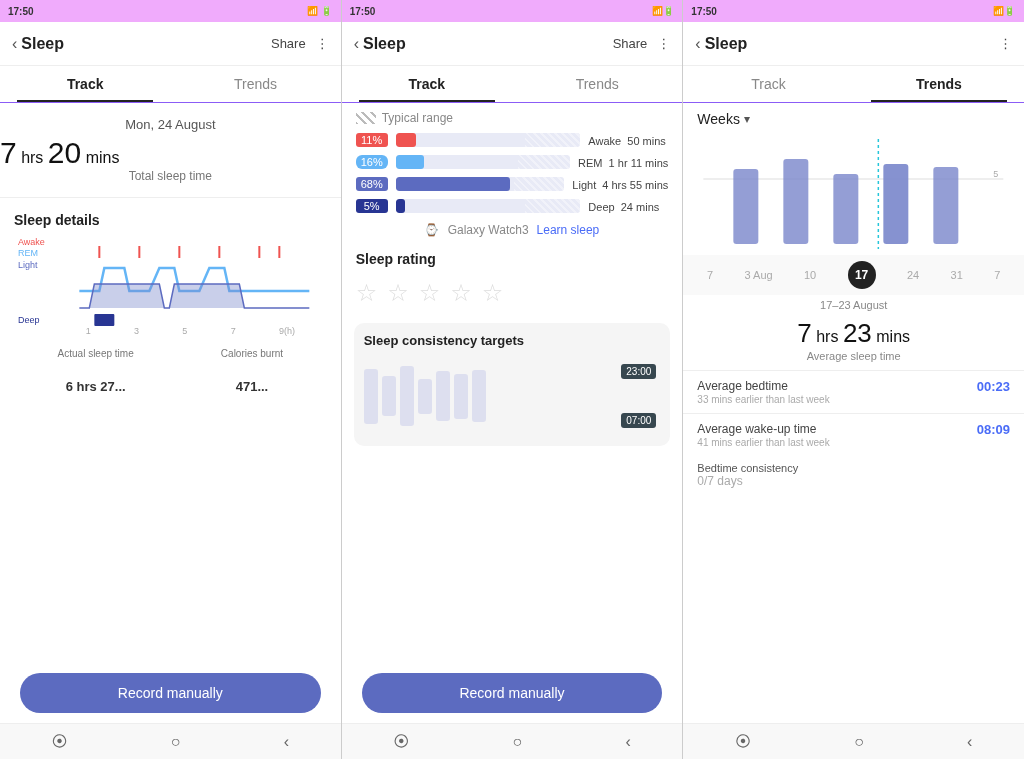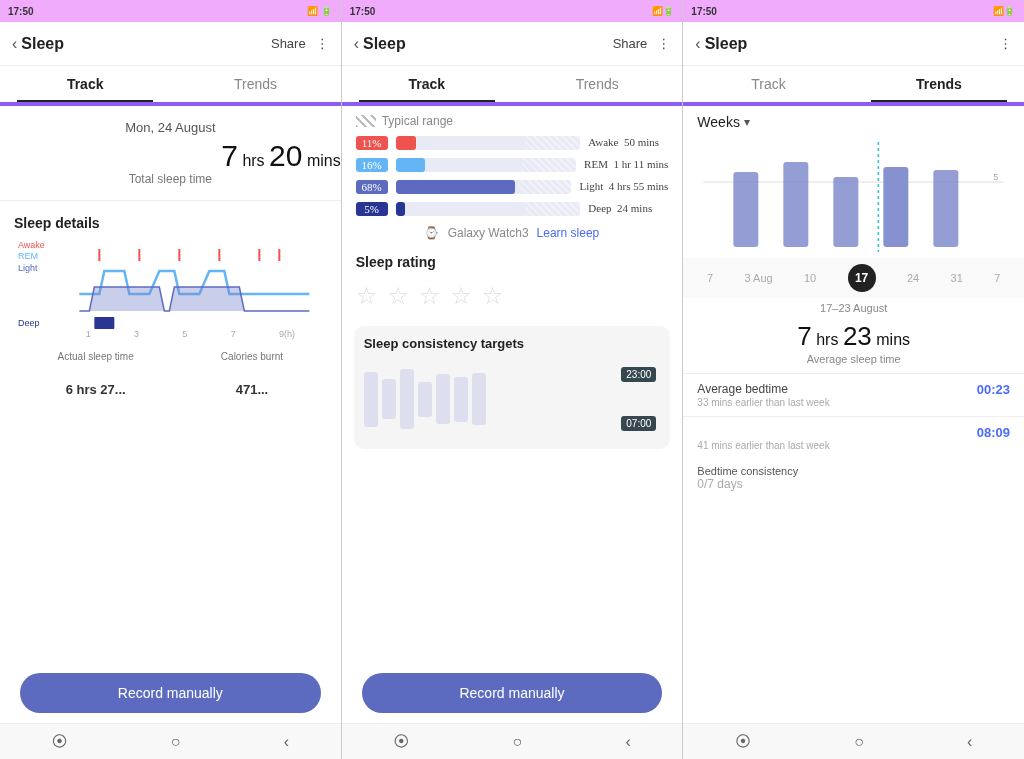--- a/index.html
+++ b/index.html
@@ -65,21 +65,21 @@
       font-size: 16px;
       color: #555;
     }
     .header-title {
       font-size: 16px;
       font-weight: 600;
       color: #222;
     }
     .tab-bar {
       display: flex;
-      border-bottom: 4px solid #8b5cf6;
+      border-bottom: 1px solid #8b5cf6;
       background: #fff;
     }
     .tab {
       flex: 1;
       text-align: center;
       padding: 10px 0;
       font-size: 14px;
       color: #888;
       cursor: pointer;
       position: relative;
@@ -105,21 +105,21 @@
     }
 
     
     .p1-date {
       text-align: center;
       padding: 14px 0 4px;
       font-size: 13px;
       color: #555;
     }
     .p1-sleep-time {
-      text-align: right;
+      text-align: left;
       font-size: 30px;
       font-weight: 300;
       color: #111;
       line-height: 1.1;
     }
     .p1-sleep-time span.unit {
       font-size: 16px;
       font-weight: 400;
     }
     .p1-sleep-label {
@@ -241,35 +241,34 @@
       background: repeating-linear-gradient(
         45deg,
         #bbb,
         #bbb 2px,
         transparent 2px,
         transparent 6px
       );
     }
     .sleep-stage-row {
       display: flex;
-      align-items: flex-start;
+      align-items: flex-end;
       padding: 4px 14px;
       gap: 8px;
-      font-family: Liberation Serif, serif;
     }
     .stage-pct {
       font-size: 11px;
       color: #fff;
       border-radius: 3px;
       padding: 1px 4px;
       min-width: 32px;
       text-align: center;
     }
     .stage-pct.awake { background: #ef5350; }
-    .stage-pct.rem { background: #64b5f6; }
+    .stage-pct.rem { background: #64b5f6; border-radius: 6px; }
     .stage-pct.light { background: #5c6bc0; }
     .stage-pct.deep { background: #283593; }
     .stage-bar-wrap {
       flex: 1;
       height: 14px;
       background: #e8eaf6;
       border-radius: 3px;
       overflow: hidden;
       position: relative;
     }
@@ -699,20 +698,21 @@
       <span>7</span><span style="font-size:16px;"> hrs </span><span>23</span><span style="font-size:16px;"> mins</span>
     </div>
     <div class="avg-sleep-label">Average sleep time</div>
     <div class="stat-detail-row">
       <span class="stat-detail-value">00:23</span>
       <div class="stat-detail-title">Average bedtime</div>
       <div class="stat-detail-sub">33 mins earlier than last week</div>
     </div>
     <div class="stat-detail-row">
       <span class="stat-detail-value">08:09</span>
+      <div class="stat-detail-title">Average wake-up time</div>
       <div class="stat-detail-sub">41 mins earlier than last week</div>
     </div>
     <div class="bedtime-consistency-label">
       <span>Bedtime consistency</span>
       <br>
       <span style="font-size:12px;color:#aaa;">0/7 days</span>
     </div>
   </div>
   <div class="nav-bar">
     <span class="nav-icon">⦿</span>

